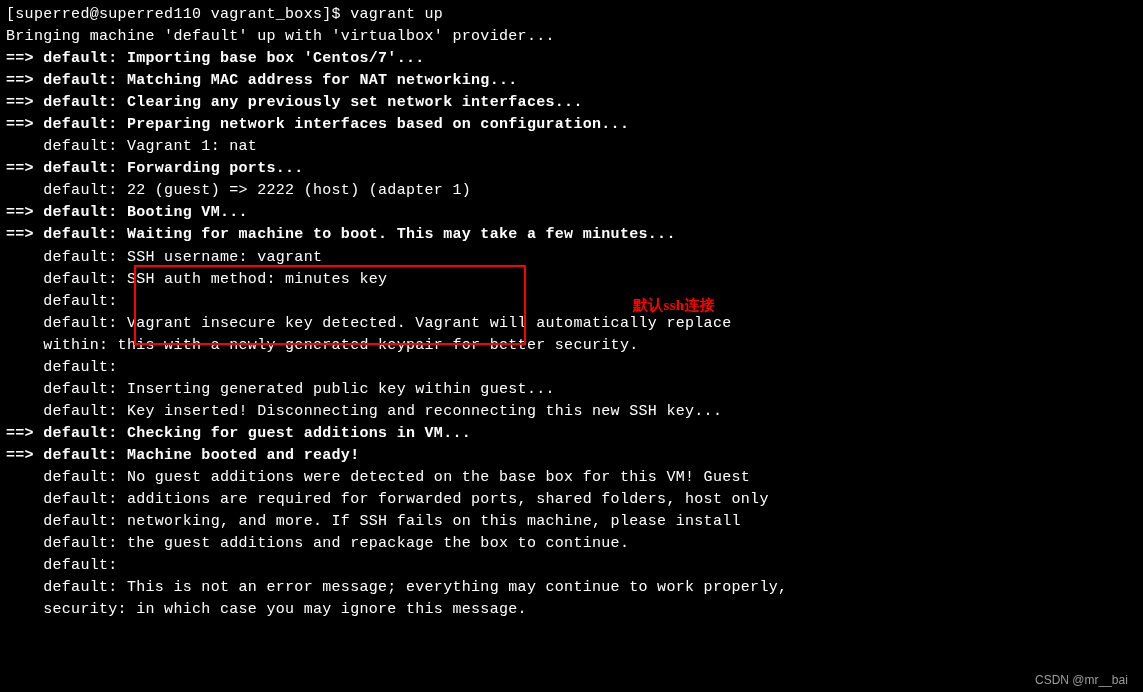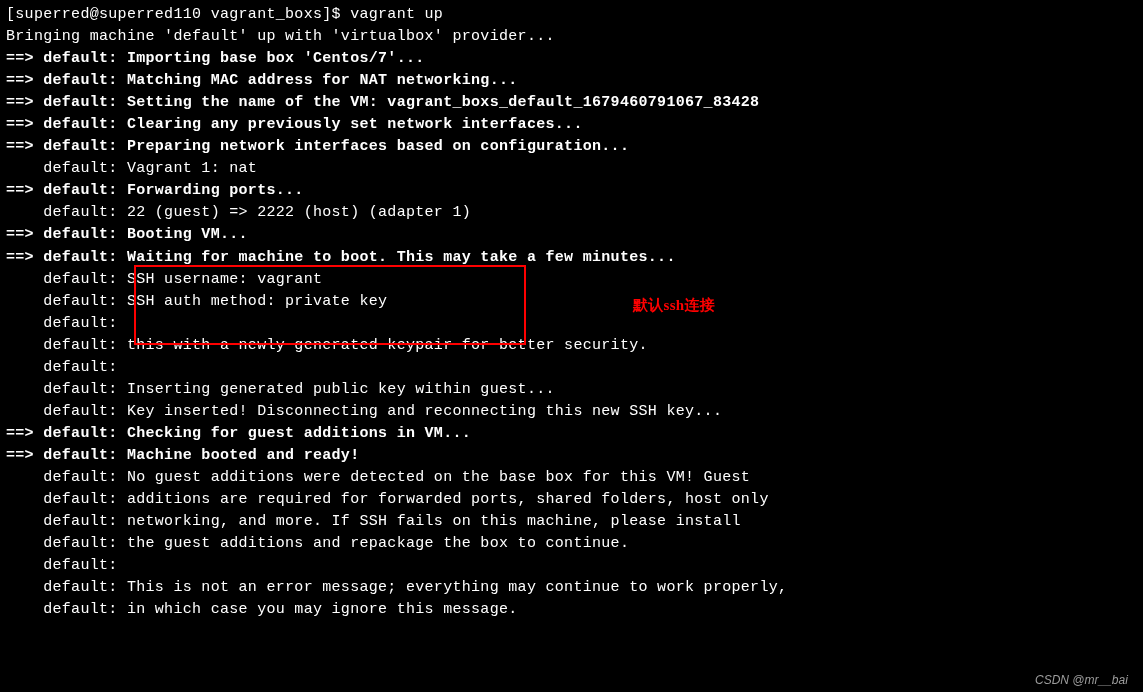--- a/index.html
+++ b/index.html
@@ -48,42 +48,42 @@
   </style>
 </head>
 <body>
 
 <div>
   <div class="line">[superred@superred110 vagrant_boxs]$ vagrant up</div>
   <div id="lines-container">
       <div class="line">Bringing machine 'default' up with 'virtualbox' provider...</div>
       <div class="line bold">==&gt; default: Importing base box 'Centos/7'...</div>
       <div class="line bold">==&gt; default: Matching MAC address for NAT networking...</div>
-      <div class="line bold">==&gt; default: Setting the name of the VM: vagrant_boxs_default_1679460791067_83428</div>
       <div class="line bold">==&gt; default: Clearing any previously set network interfaces...</div>
       <div class="line bold">==&gt; default: Preparing network interfaces based on configuration...</div>
       <div class="line">    default: Vagrant 1: nat</div>
       <div class="line bold">==&gt; default: Forwarding ports...</div>
       <div class="line">    default: 22 (guest) =&gt; 2222 (host) (adapter 1)</div>
       <div class="line bold">==&gt; default: Booting VM...</div>
       <div class="line bold">==&gt; default: Waiting for machine to boot. This may take a few minutes...</div>
       <div class="line">    default: SSH username: vagrant</div>
-      <div class="line">    default: SSH auth method: private key</div>
+      <div class="line">    default: SSH auth method: minutes key</div>
       <div class="line">    default:</div>
-      <div class="line">    default: this with a newly generated keypair for better security.</div>
+      <div class="line">    default: Vagrant insecure key detected. Vagrant will automatically replace</div>
+      <div class="line">    within: this with a newly generated keypair for better security.</div>
       <div class="line">    default:</div>
       <div class="line">    default: Inserting generated public key within guest...</div>
       <div class="line">    default: Key inserted! Disconnecting and reconnecting this new SSH key...</div>
       <div class="line bold">==&gt; default: Checking for guest additions in VM...</div>
       <div class="line bold">==&gt; default: Machine booted and ready!</div>
       <div class="line">    default: No guest additions were detected on the base box for this VM! Guest</div>
       <div class="line">    default: additions are required for forwarded ports, shared folders, host only</div>
       <div class="line">    default: networking, and more. If SSH fails on this machine, please install</div>
       <div class="line">    default: the guest additions and repackage the box to continue.</div>
       <div class="line">    default:</div>
       <div class="line">    default: This is not an error message; everything may continue to work properly,</div>
-      <div class="line">    default: in which case you may ignore this message.</div>
+      <div class="line">    security: in which case you may ignore this message.</div>
     </div>
 </div>
 
 <div class="highlight-box" style="left: 134px; top: 265px; width: 392px; height: 80px;"></div>
 <div class="annotation" style="left: 633px; top: 294px;">默认ssh连接</div>
-<div class="watermark" style="left: 1035px; top: 672px; font-style: italic;">CSDN @mr__bai</div>
+<div class="watermark" style="left: 1035px; top: 672px;">CSDN @mr__bai</div>
 
 </body></html>

